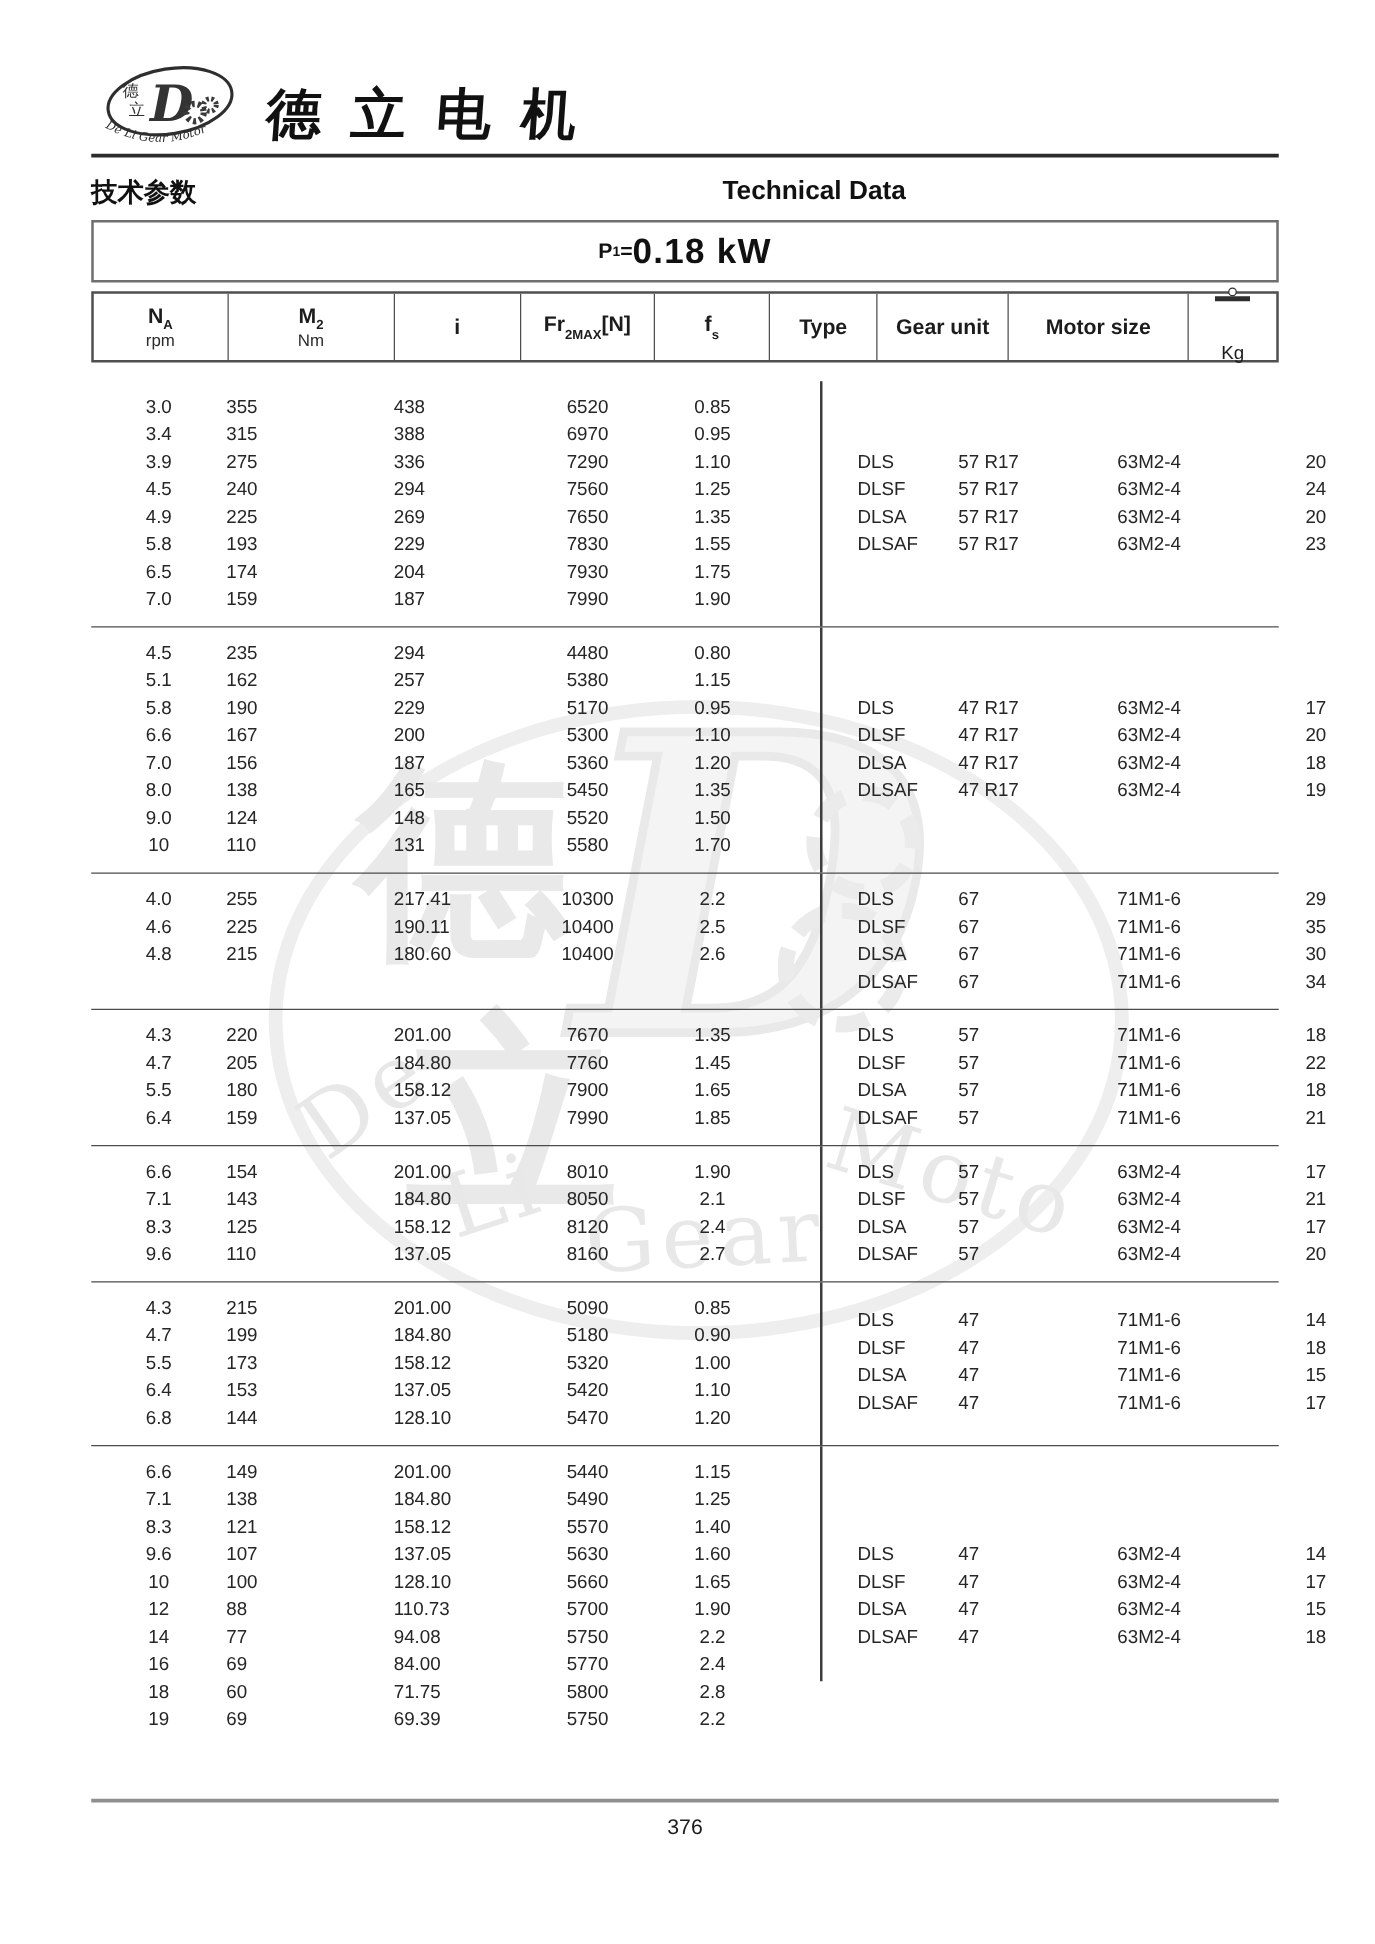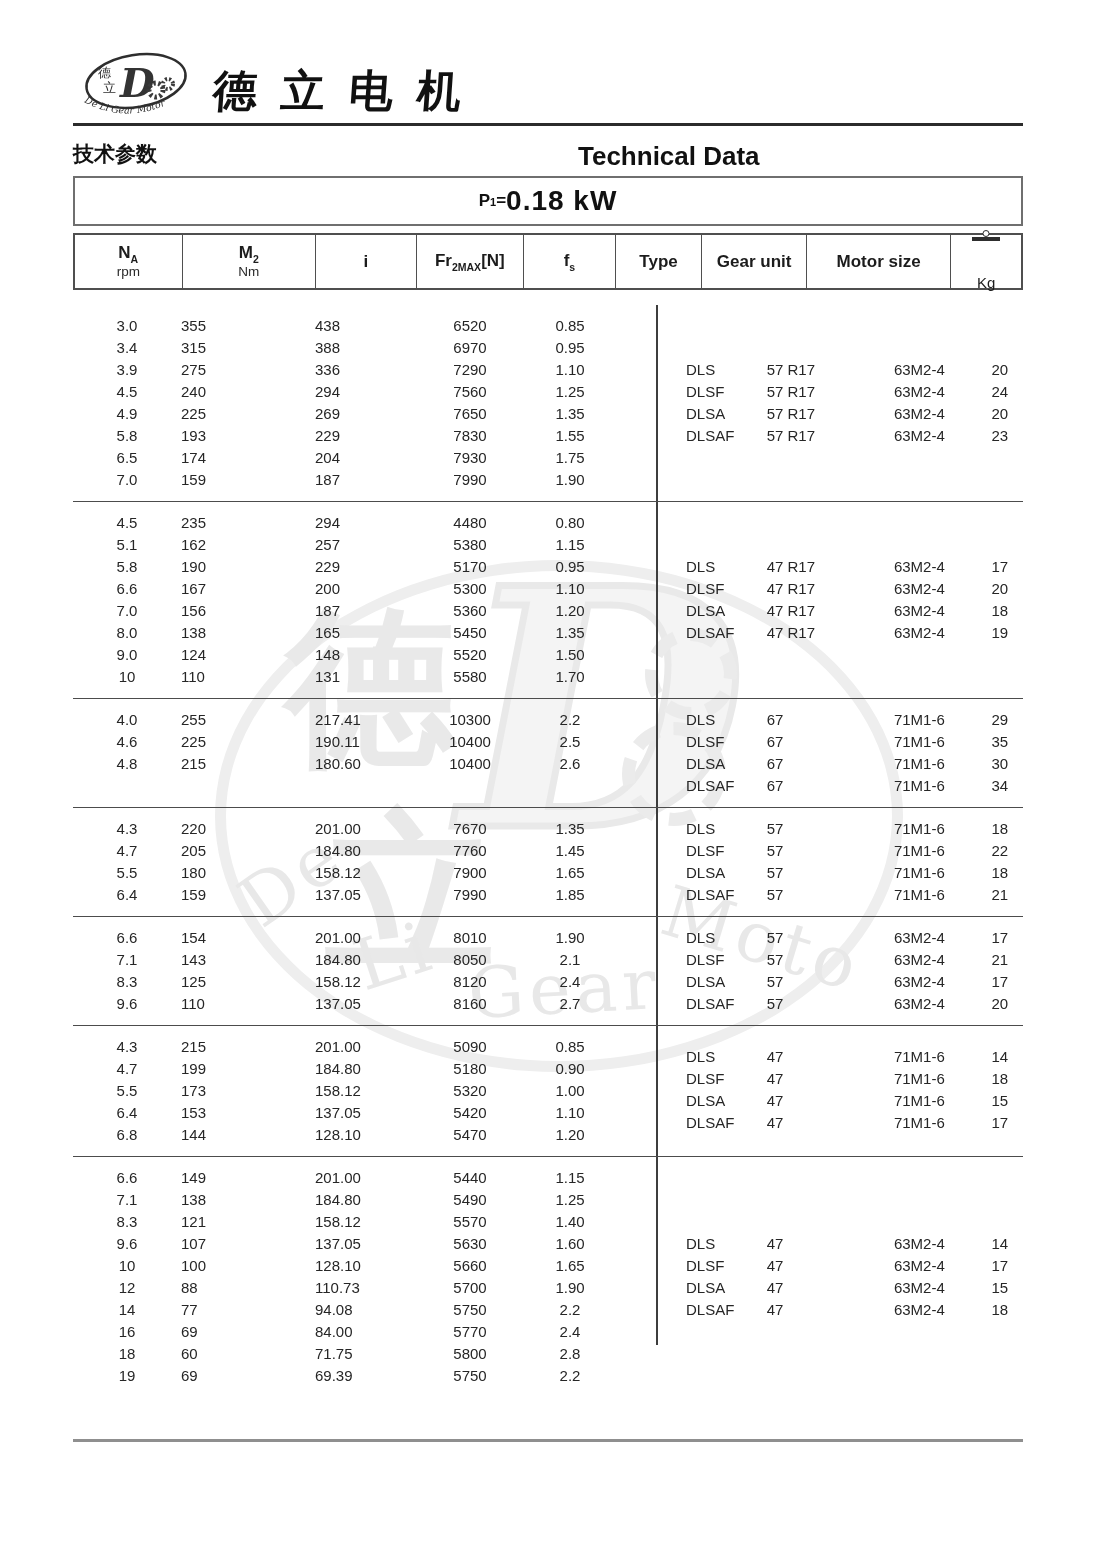--- a/index.html
+++ b/index.html
@@ -27,21 +27,21 @@
   .wm-gearw{left:468px;top:948px;transform:rotate(-3deg);}
   .wm-moto{left:660px;top:898px;transform:rotate(17deg);}
 
   
   .logo-box{position:absolute;left:78px;top:50px;width:132px;height:80px;}
   .brand-name{position:absolute;left:213px;top:62px;font-family:"DejaVu Serif",serif;
               font-weight:bold;font-size:44px;letter-spacing:24px;color:#111;
               transform:skewX(-4deg);white-space:nowrap;}
   .top-rule{position:absolute;left:73px;top:123px;width:950px;height:3px;background:#2b2b2b;}
   .title-cn{position:absolute;left:73px;top:140px;font-size:21px;font-weight:bold;color:#111;}
-  .title-en{position:absolute;left:578px;top:141px;font-size:26px;font-weight:bold;color:#111;}
+  .title-en{position:absolute;left:578px;top:141px;font-size:21px;font-weight:bold;color:#111;}
 
   
   .power-box{position:absolute;left:73px;top:176px;width:950px;height:50px;box-sizing:border-box;
              border:2px solid #6f6f6f;display:flex;align-items:center;justify-content:center;color:#111;}
   .power-box .p-main{font-size:17px;font-weight:bold;}
   .power-box sub{font-size:11px;font-weight:bold;position:relative;bottom:-1px;}
   .power-box .p-eq{font-size:17px;font-weight:bold;}
   .power-box .p-val{font-size:28px;font-weight:bold;letter-spacing:1px;}
 
   
@@ -68,21 +68,21 @@
   .grp-right{width:405px;position:relative;margin-left:40px;}
   .grp-right::before{content:'';position:absolute;left:0;top:-10px;bottom:-10px;width:1.5px;background:#3d3d3d;}
   .grp:last-child .grp-right::before{bottom:42px;}
   .drow,.trow{display:flex;height:22px;line-height:22px;font-size:15px;color:#262626;}
   .dc1{width:108px;text-align:center}.dc2{width:134px;text-align:left}
   .dc3{width:101px;text-align:left}.dc4{width:108px;text-align:center}
   .dc5{width:92px;text-align:center}
   .tc1{width:87px;padding-left:30px;box-sizing:border-box;text-align:left}
   .tc2{width:105px;padding-left:24px;box-sizing:border-box;text-align:left}
   .tc3{width:145px;text-align:center}
-  .tc4{width:70px;text-align:left}
+  .tc4{width:70px;text-align:right}
 
   
   .page-num{position:absolute;left:73px;top:1452px;width:950px;text-align:center;
             font-size:17px;color:#1d1d1d;}
 </style>
 </head>
 <body>
 
 <div class="page">
 
@@ -659,13 +659,14 @@
           <div class="trow">
             <span class="tc1">DLSAF</span>
             <span class="tc2">47</span>
             <span class="tc3">63M2-4</span>
             <span class="tc4">18</span>
           </div>
         </div>
       </div>
     </div>
 
+  <div class="layer page-num">376</div>
 </div>
 
 </body></html>

